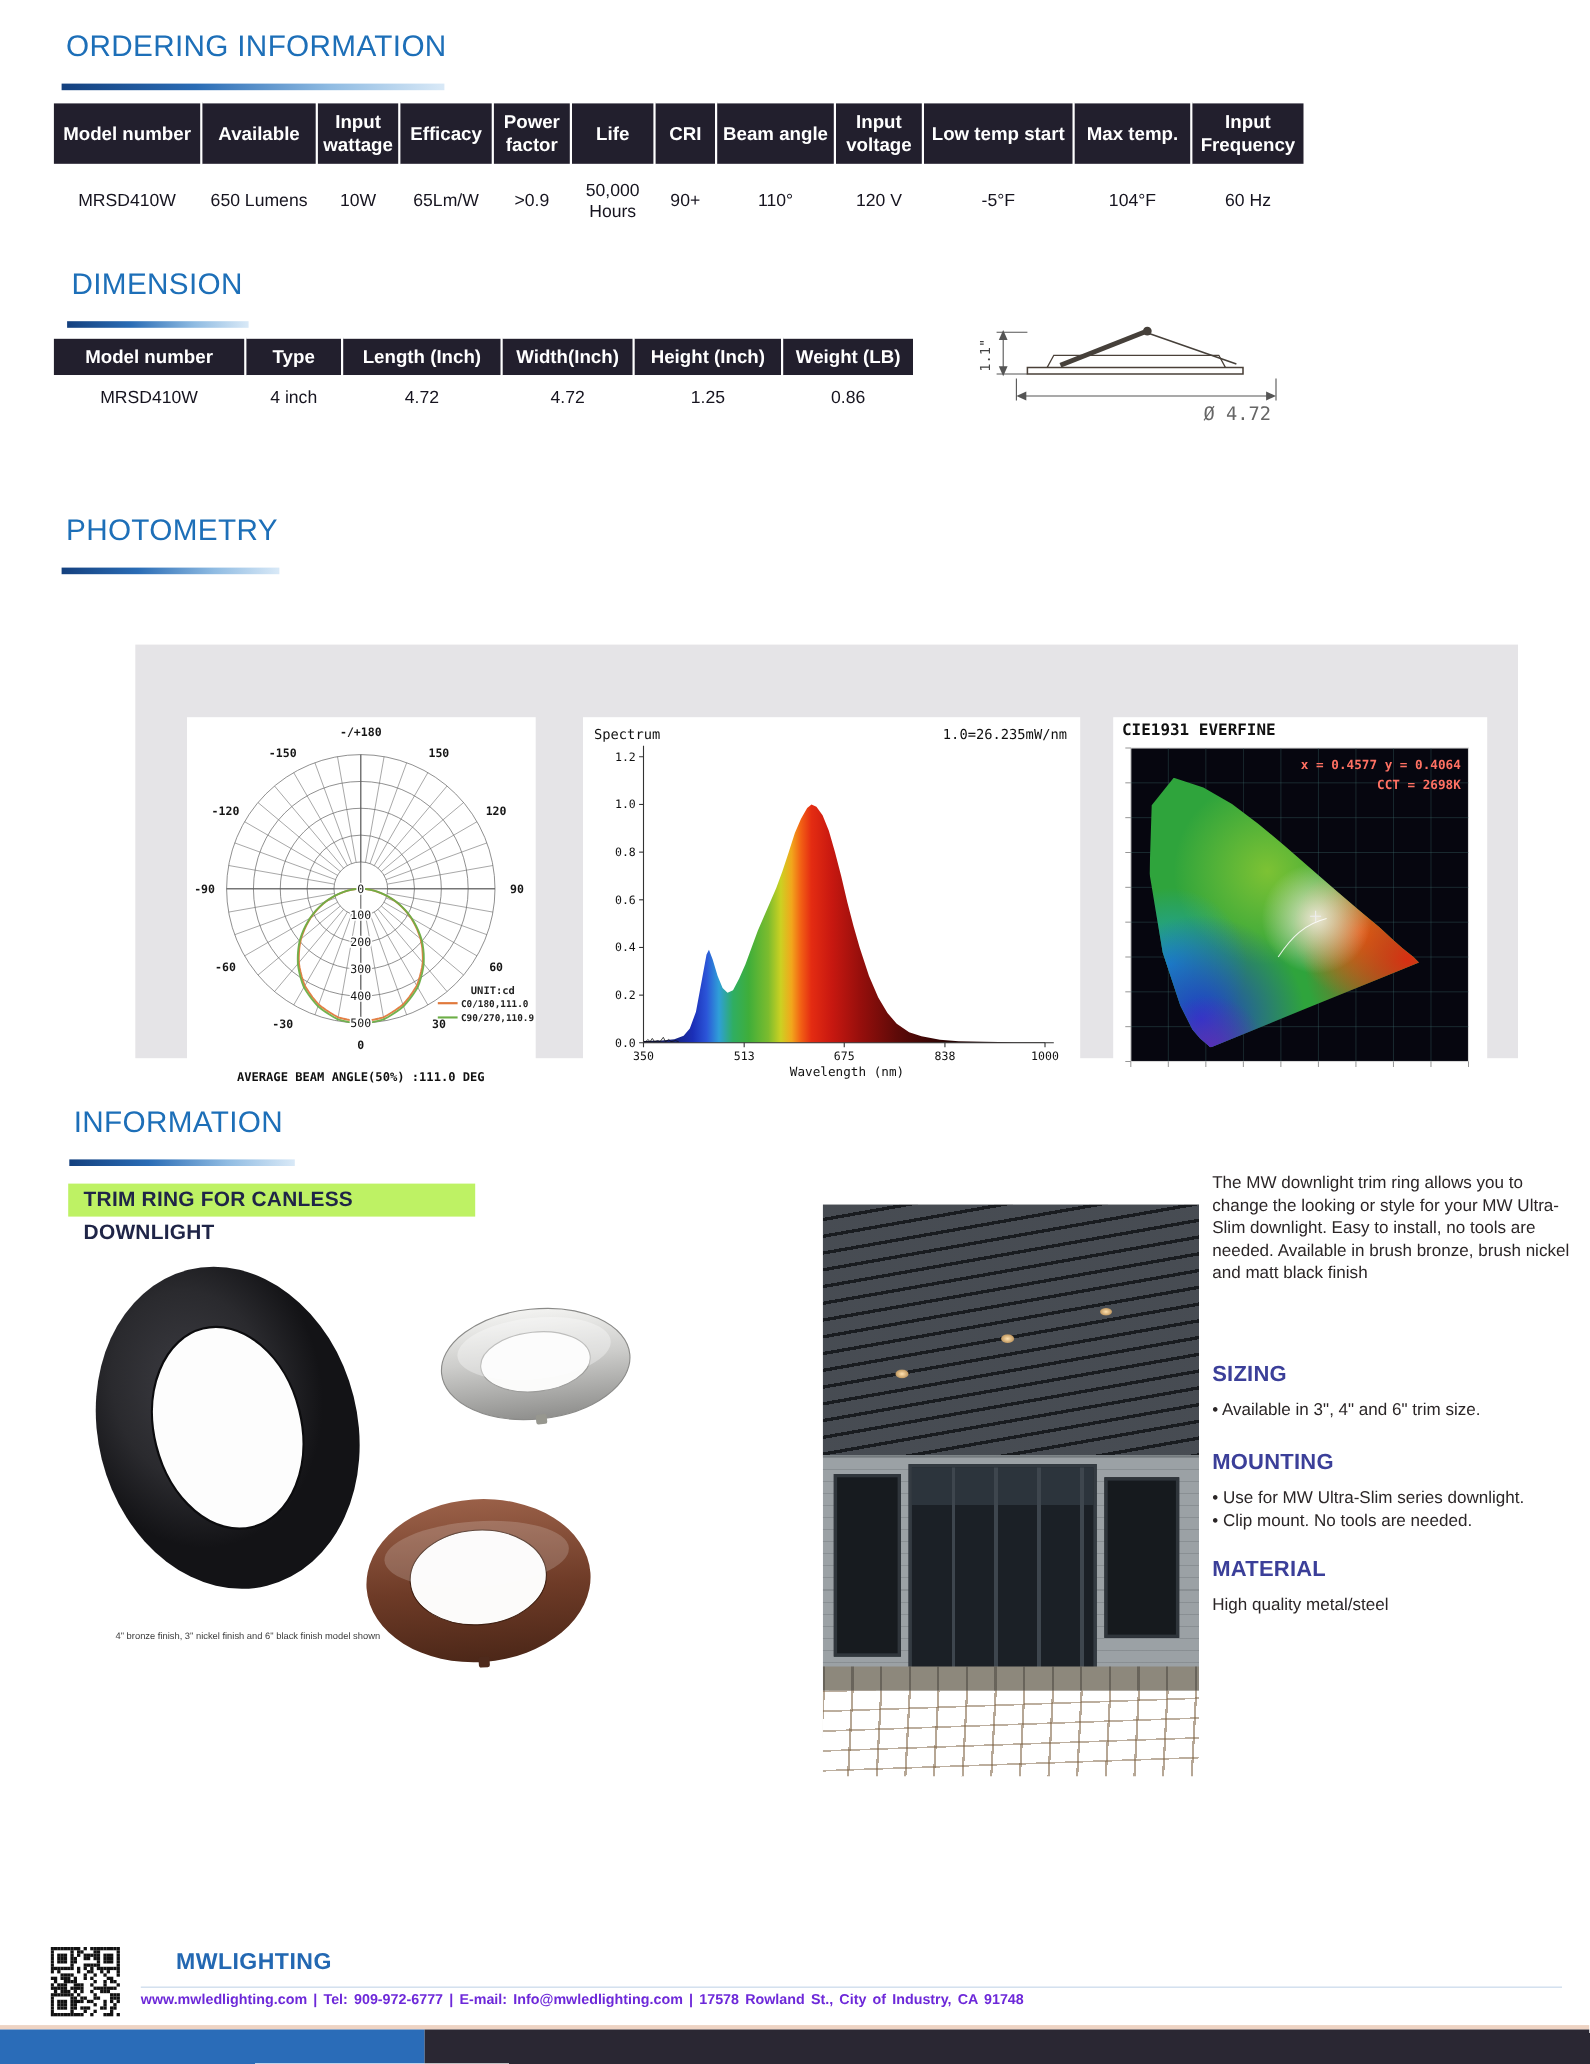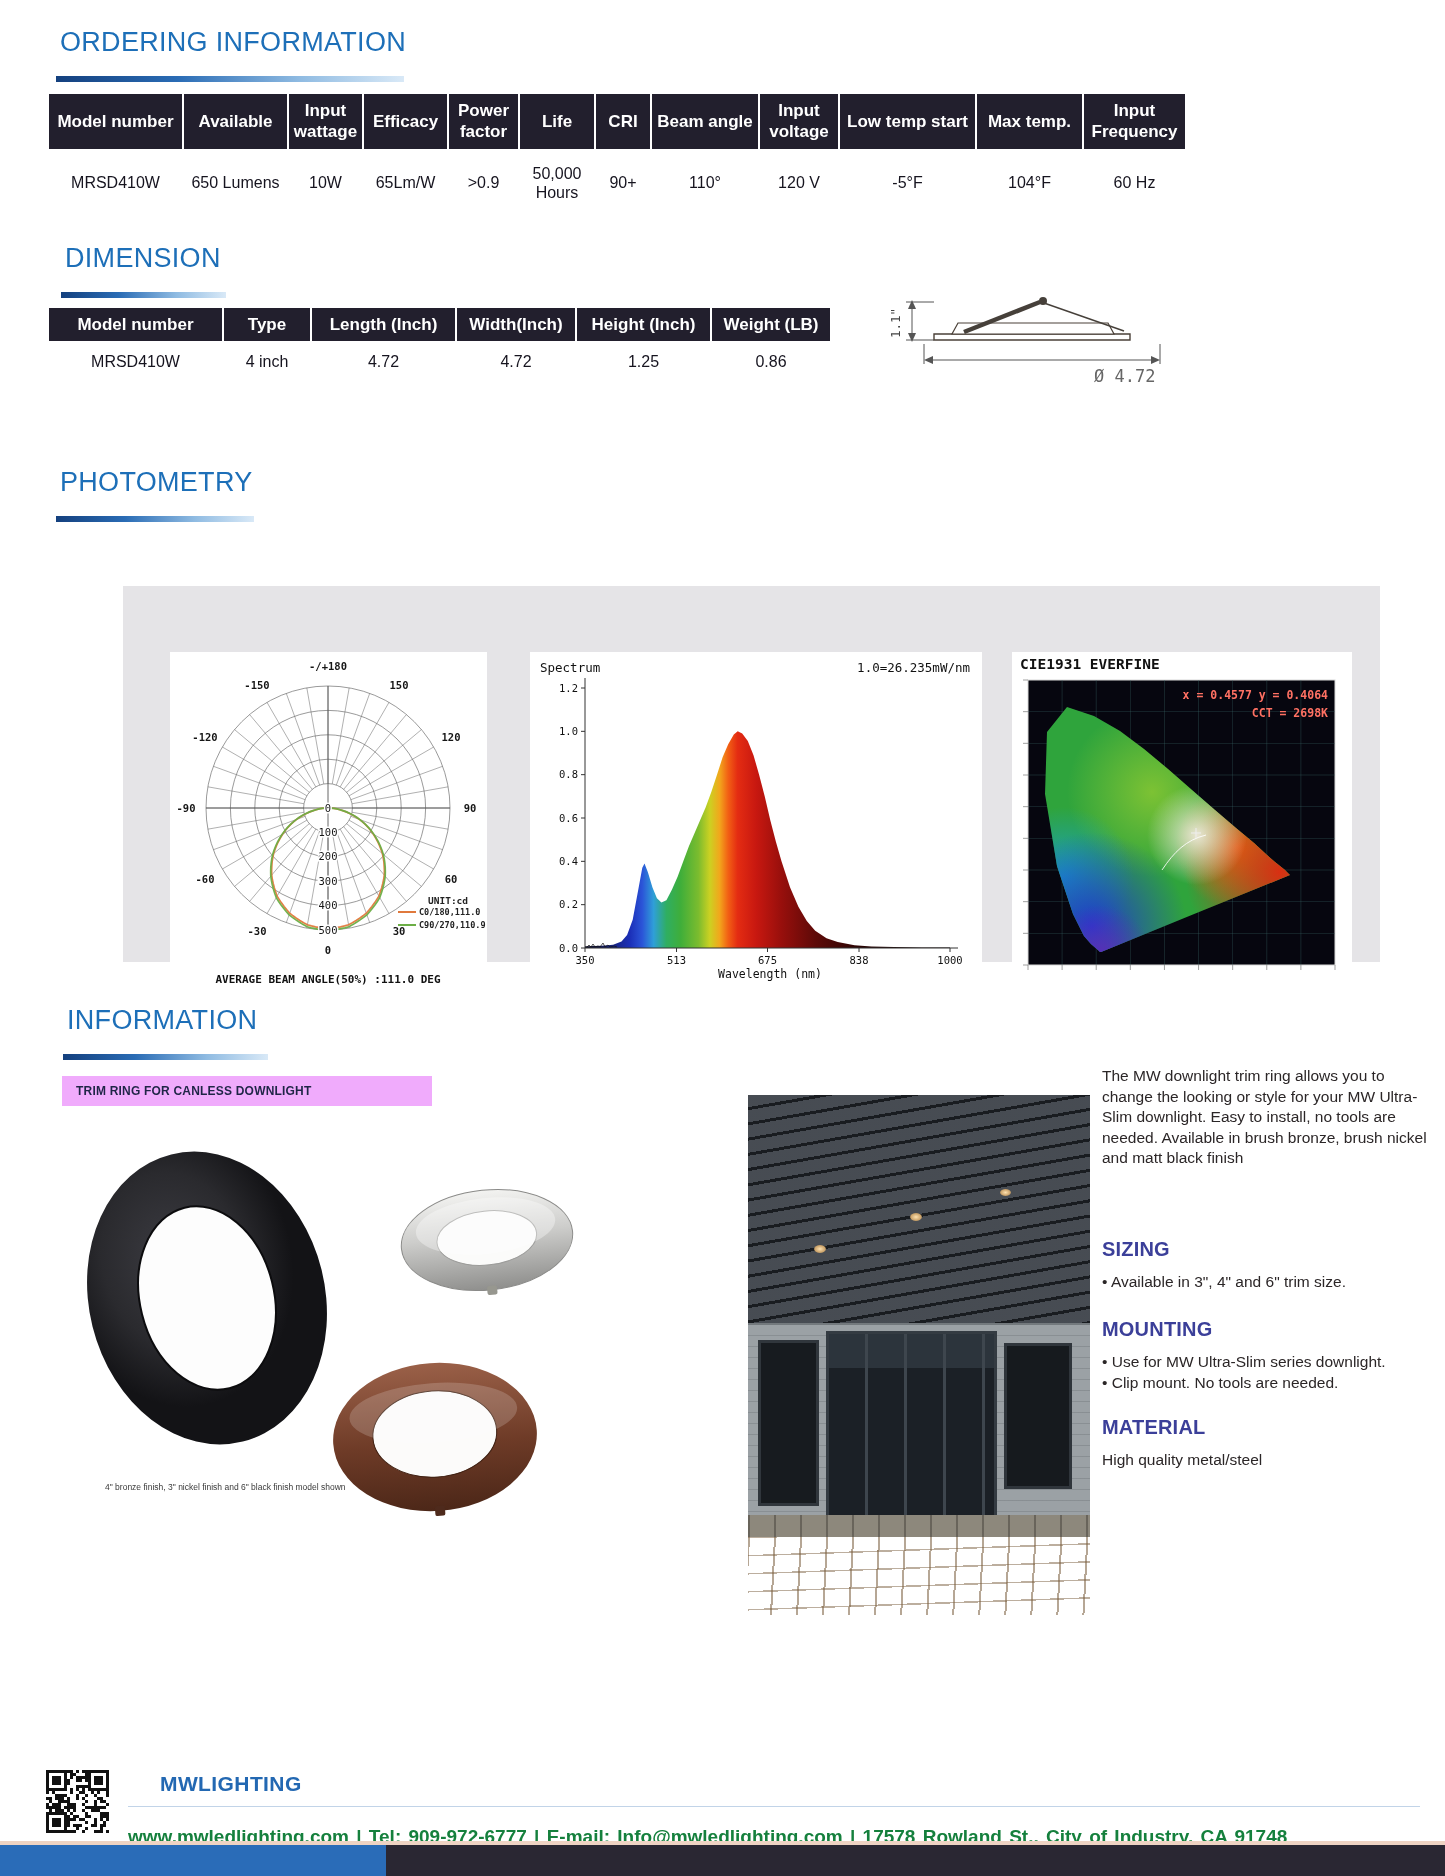--- a/index.html
+++ b/index.html
@@ -9,27 +9,27 @@
   .sec{font-size:27px;font-weight:normal;color:#1d6fb8;letter-spacing:.3px;margin:5px;white-space:nowrap;}
   .rule{height:6px;background:linear-gradient(90deg,#14407e 0%,#2a6cb5 35%,#8fbbe2 70%,#d9e9f7 100%);}
   table.spec{border-collapse:collapse;table-layout:fixed;}
   table.spec th{background:#221f2d;color:#fff;font-size:17px;font-weight:bold;
       border:2.5px solid #ffffff;padding:6px 4px;text-align:center;vertical-align:middle;line-height:1.25;}
   table.spec td{font-size:16px;color:#16141f;text-align:center;padding:13px 3px;vertical-align:middle;line-height:1.2;background:#fff;}
   table.spec.dim td{padding:9px 3px;}
   .mono{font-family:"DejaVu Sans Mono",monospace;}
   .panel{background:#e5e4e7;}
   .card{background:#ffffff;margin-top:42px;}
-  .banner{background:#f0abfc;color:#1f2547;font-weight:bold;font-size:12px;line-height:30px;
+  .banner{background:#bef264;color:#1f2547;font-weight:bold;font-size:19px;line-height:30px;
       padding-left:14px;letter-spacing:.2px;}
   .subhead{font-size:20px;font-weight:bold;color:#3b3f99;letter-spacing:.2px;}
   .rtext{font-size:15.5px;line-height:1.33;color:#2b2627;}
   .tinycap{font-size:8.5px;color:#3a3a3a;}
   .brand{font-size:21px;font-weight:bold;color:#2368b2;letter-spacing:.4px;margin-left:32px;}
-  .contact{font-size:19px;font-weight:bold;color:#15803d;word-spacing:2px;white-space:nowrap;margin-top:16px;}
+  .contact{font-size:13px;font-weight:bold;color:#6d28d9;word-spacing:2px;white-space:nowrap;}
   svg{display:block;}
   svg text{font-family:"DejaVu Sans Mono",monospace;}
   .porch{overflow:hidden;}
   .porch>div{position:absolute;left:0;width:100%;}
 </style>
 </head>
 <body>
 
 <h1 class="abs sec" style="left:55px;top:22px;">ORDERING INFORMATION</h1>
 <div class="abs rule" style="left:56px;top:76px;width:348px;"></div>

